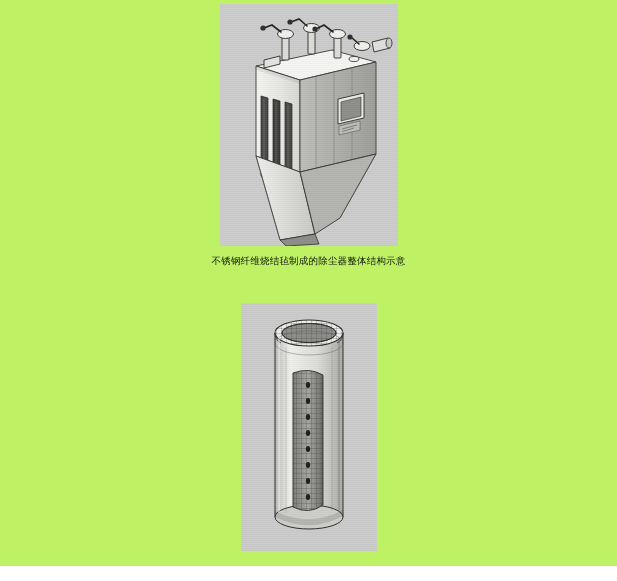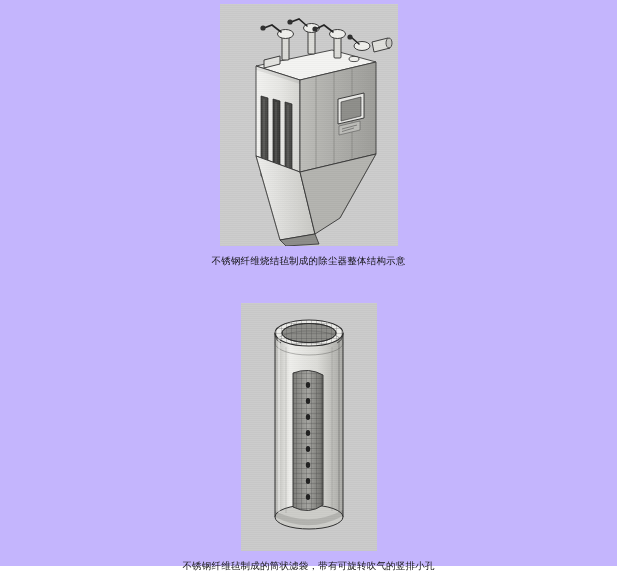--- a/index.html
+++ b/index.html
@@ -12,21 +12,21 @@
     height: 581px;
     font-family: "DejaVu Sans", "Liberation Sans", sans-serif;
     color: #1a1a1a;
     position: relative;
     overflow: hidden;
   }
   .page {
     width: 617px;
     height: 566px;
     position: relative;
-    background: #c4b5fd;
+    background: #bef264;
   }
 
   
   .figure {
     position: absolute;
     left: 0;
     width: 617px;
     text-align: center;
   }
   .fig-1 { top: 4px; }
@@ -255,16 +255,15 @@
           <path d="M34,208 q34,17 68,-1 l0,6 q-34,18 -68,1 z" fill="#000000" opacity="0.12"></path>
 
           <g stroke="#6c6c68" stroke-width="0.5" opacity="0.5">
             <line x1="45" y1="44" x2="45" y2="210"></line>
             <line x1="91" y1="44" x2="91" y2="208"></line>
           </g>
         </svg>
       </div>
       <div class="noise"></div>
     </div>
-    <div class="fig-caption">不锈钢纤维毡制成的筒状滤袋，带有可旋转吹气的竖排小孔</div>
   </div>
 
 </div>
 
 </body></html>

